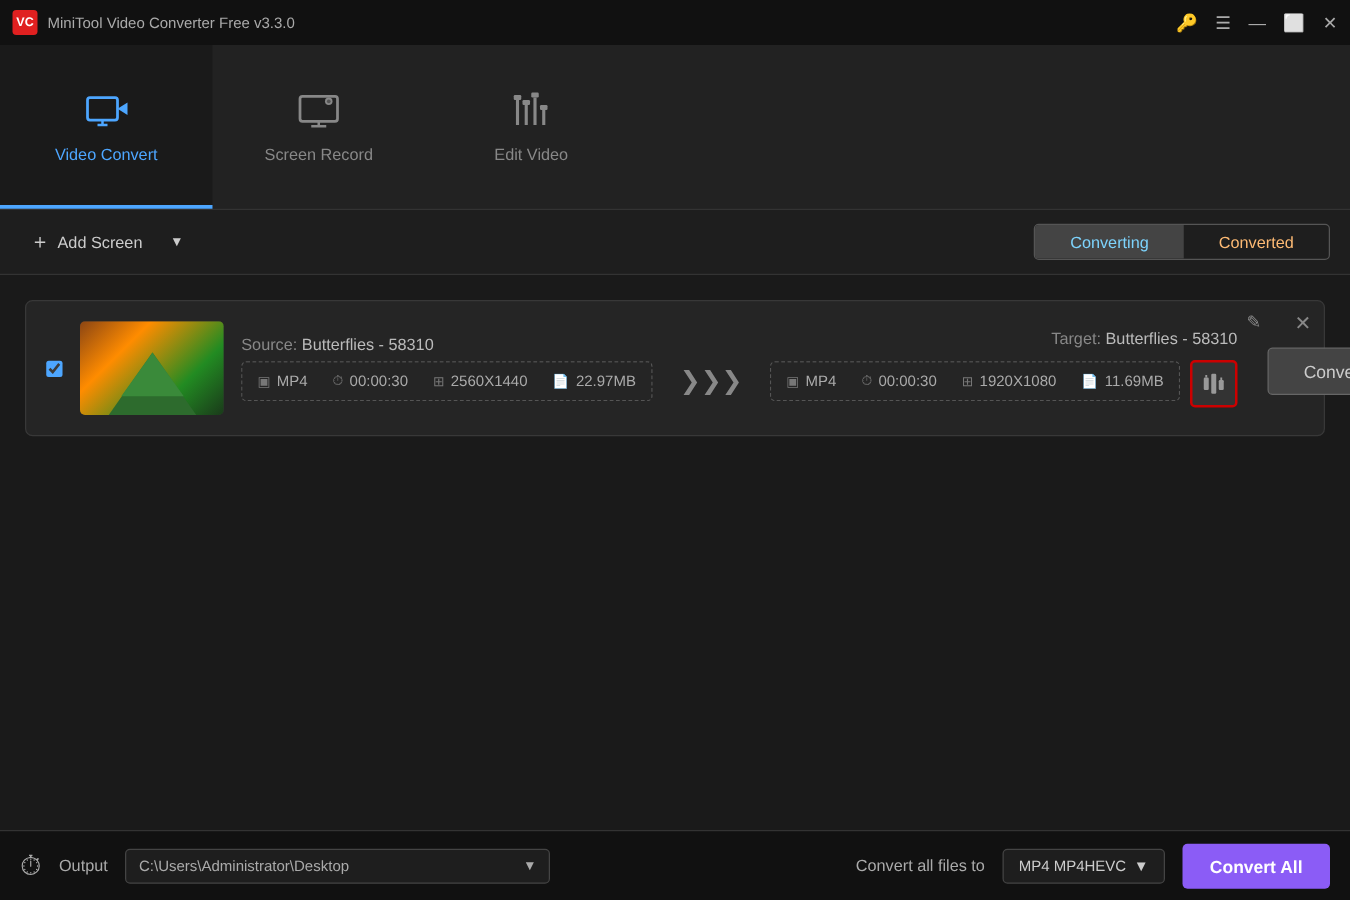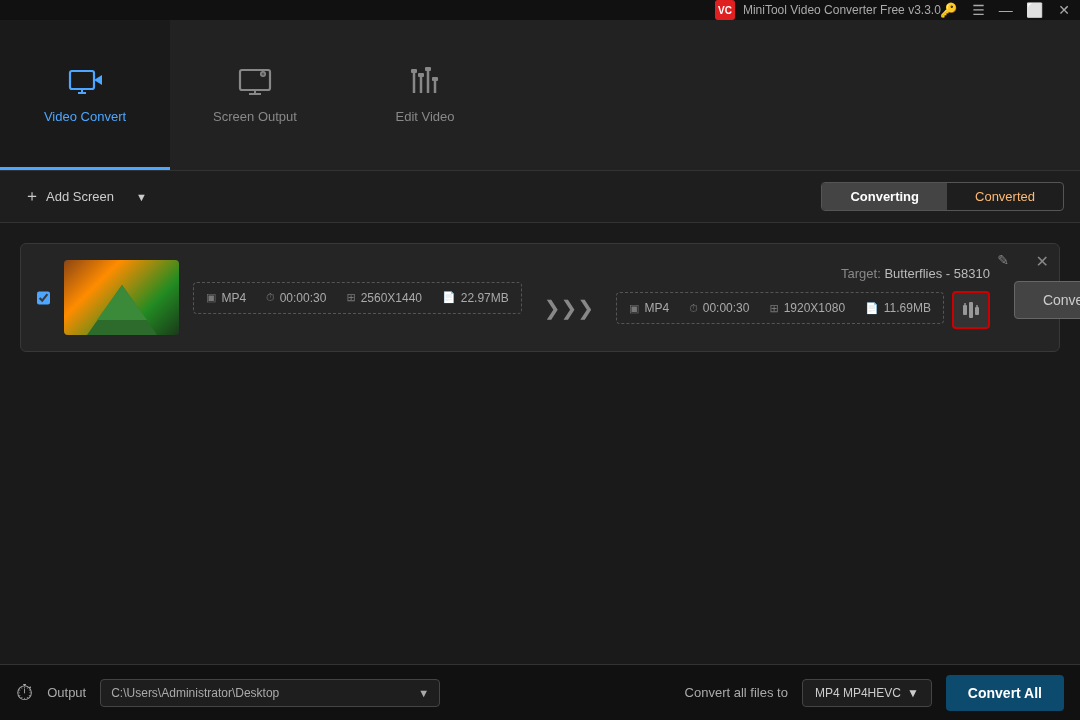--- a/index.html
+++ b/index.html
@@ -9,25 +9,25 @@
       background: #1a1a1a;
       font-family: 'Segoe UI', Arial, sans-serif;
       color: #ccc;
       overflow: hidden;
       position: relative;
     }
 
     
     #titlebar {
       background: #111;
-      height: 20px;
+      height: 36px;
       display: flex;
       align-items: center;
       padding: 0 10px;
-      justify-content: flex-end;
+      justify-content: space-between;
     }
     #titlebar-left {
       display: flex;
       align-items: center;
       gap: 8px;
     }
     #app-logo {
       width: 20px;
       height: 20px;
       background: #e02020;
@@ -52,21 +52,21 @@
       color: #aaa;
       font-size: 14px;
       cursor: pointer;
       line-height: 1;
     }
     #close-btn { color: #aaa; }
 
     
     #nav-tabs {
       background: #222;
-      height: 151px;
+      height: 132px;
       display: flex;
       align-items: stretch;
       border-bottom: 1px solid #333;
     }
     .nav-tab {
       display: flex;
       flex-direction: column;
       align-items: center;
       justify-content: center;
       gap: 8px;
@@ -128,22 +128,21 @@
     .conv-tab {
       padding: 6px 28px;
       font-size: 13px;
       cursor: pointer;
       background: transparent;
       color: #fdba74;
       border: none;
     }
     .conv-tab.active {
       background: #444;
-      color: #ffffff;
-      font-weight: bold;
+      color: #7dd3fc;
     }
 
     
     #main-content {
       background: #1a1a1a;
       flex: 1;
       padding: 20px;
       height: calc(720px - 36px - 120px - 52px - 56px);
     }
 
@@ -357,21 +356,21 @@
       border-radius: 4px;
       color: #ccc;
       font-size: 12px;
       padding: 6px 12px;
       display: flex;
       align-items: center;
       gap: 6px;
       cursor: pointer;
     }
     #convert-all-btn {
-      background: #0c4a6e;
+      background: #8b5cf6;
       border: none;
       border-radius: 4px;
       color: #fff;
       font-size: 14px;
       font-weight: 600;
       padding: 10px 22px;
       cursor: pointer;
     }
   </style>
 </head>
@@ -405,21 +404,21 @@
 
 
   <div class="nav-tab">
     <svg viewBox="0 0 38 38" fill="none">
       <rect x="4" y="7" width="30" height="20" rx="2" stroke="#888" stroke-width="2.2" fill="none"></rect>
       <line x1="13" y1="31" x2="25" y2="31" stroke="#888" stroke-width="2"></line>
       <line x1="19" y1="27" x2="19" y2="31" stroke="#888" stroke-width="2"></line>
       <circle cx="27" cy="11" r="3" fill="#888"></circle>
       <circle cx="27" cy="11" r="1.5" fill="#555"></circle>
     </svg>
-    <span>Screen Output</span>
+    <span>Screen Record</span>
   </div>
 
   <div class="nav-tab">
     <svg viewBox="0 0 38 38" fill="none">
       <line x1="8" y1="10" x2="8" y2="30" stroke="#888" stroke-width="2.5"></line>
       <line x1="15" y1="14" x2="15" y2="30" stroke="#888" stroke-width="2.5"></line>
       <line x1="22" y1="8" x2="22" y2="30" stroke="#888" stroke-width="2.5"></line>
       <line x1="29" y1="18" x2="29" y2="30" stroke="#888" stroke-width="2.5"></line>
       <rect x="5" y="6" width="6" height="4" rx="1" fill="#888"></rect>
       <rect x="12" y="10" width="6" height="4" rx="1" fill="#888"></rect>
@@ -445,20 +444,24 @@
 
 <div id="main-content">
   <div class="file-card">
     <input type="checkbox" class="file-checkbox" checked="" style="">
 
     <div class="file-thumbnail">
       <div class="thumb-inner"></div>
     </div>
 
     <div class="file-info">
+      <div class="file-name-row">
+        <span class="label">Source:</span>
+        <span>Butterflies - 58310</span>
+      </div>
       <div class="file-specs">
         <div class="spec-item">
           <span class="spec-icon">▣</span>
           <span>MP4</span>
         </div>
         <div class="spec-item">
           <span class="spec-icon">⏱</span>
           <span>00:00:30</span>
         </div>
         <div class="spec-item">

